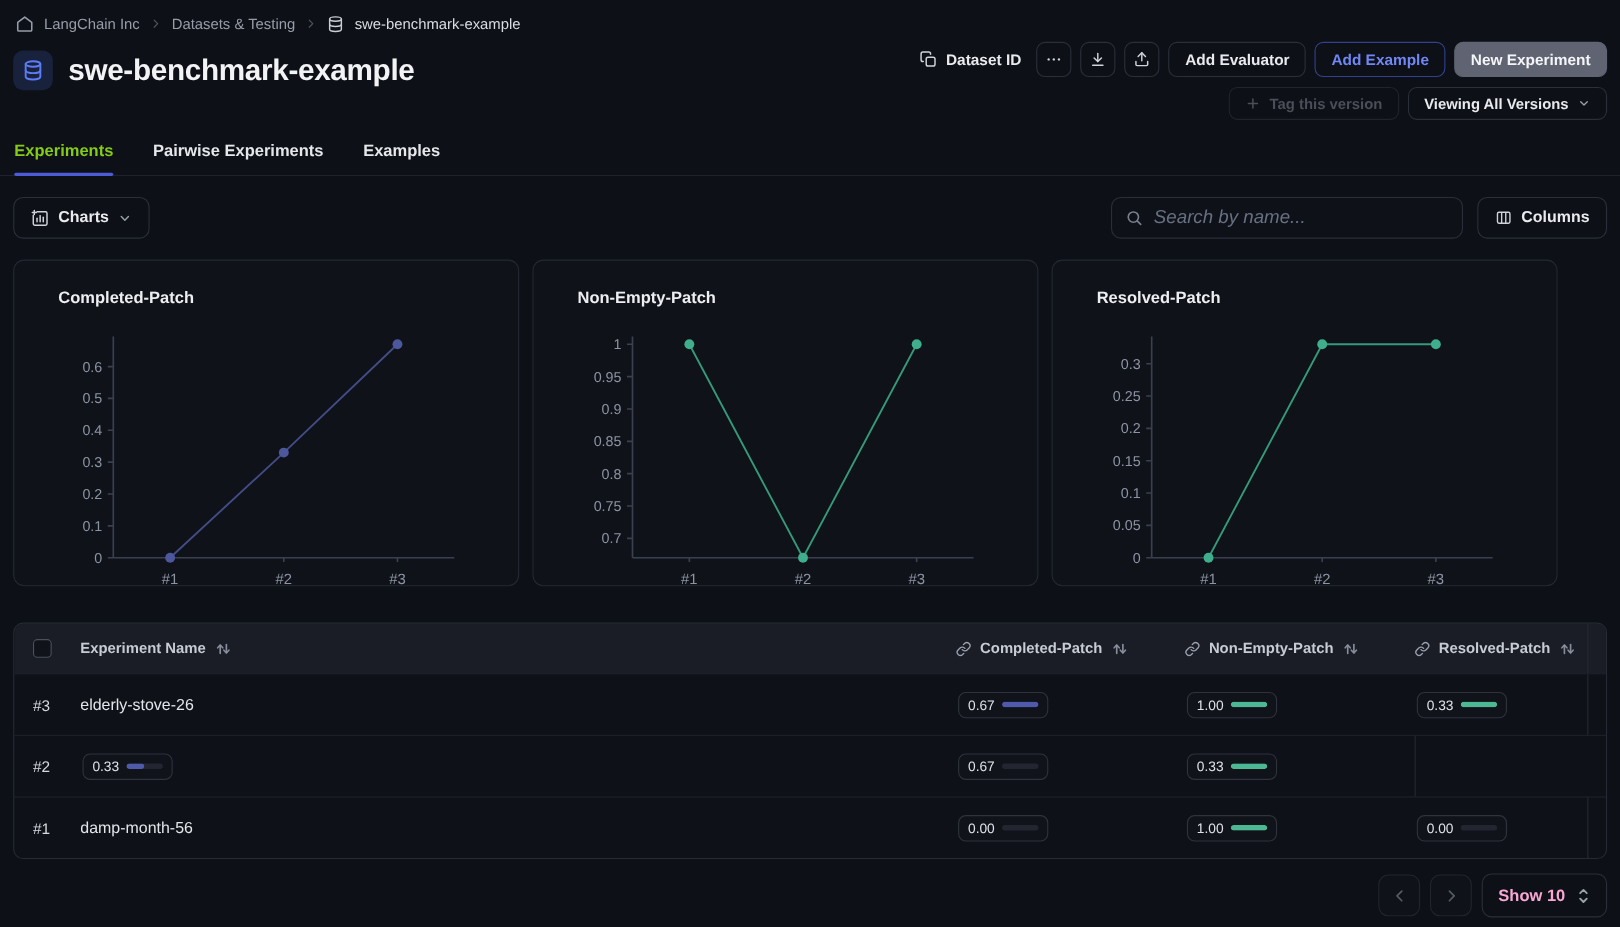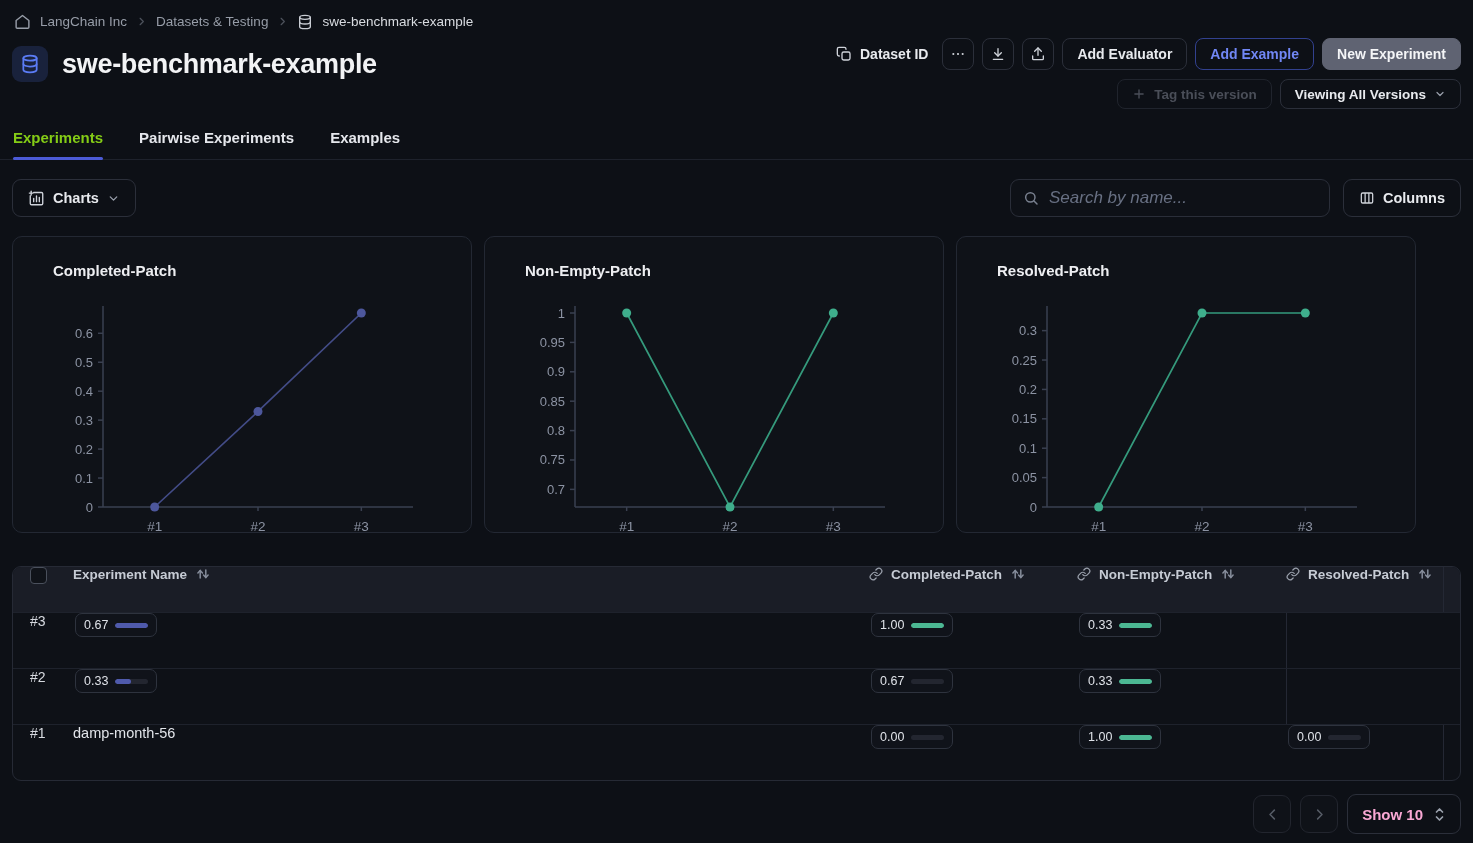--- a/index.html
+++ b/index.html
@@ -52,21 +52,21 @@
   
   .cards { display:flex; gap:12px; padding:0 12px; }
   .card { width:460px; height:297px; border:1px solid #232833; border-radius:10px; background:#0f1218; flex:none; }
   .card-title { margin:25px 0 0 40px; font-size:15px; font-weight:700; color:#edeef1; }
   svg.chart { display:block; margin:20px 0 0 10px; }
 
   
   .table { margin:33px 12px 0; border:1px solid #262a35; border-radius:9px; overflow:hidden; background:#0e1117; }
   .trow { display:grid; grid-template-columns:60px 1fr 208px 209px 157px 17px; align-items:center; height:56px; border-top:1px solid #1e222c; cursor:pointer; }
   .trow.thead { height:45px; background:#1a1d26; border-top:none; font-size:13.5px; font-weight:600; color:#c6cbd4; cursor:default; }
-  .cell { display:flex; align-items:flex-start; height:100%; }
+  .cell { display:flex; align-items:center; height:100%; }
   .cell-first { padding-left:17px; }
   .cell-metric-head { gap:8px; color:#c6cbd4; }
   .cell-metric-head .link { color:#9aa0ac; }
   .sort { color:#868d9b; cursor:pointer; margin-left:1px; }
   .checkbox { width:17px; height:17px; border:1.5px solid #4a505c; border-radius:4px; background:#101319; cursor:pointer; }
   .row-num { font-size:14px; color:#d6d9df; }
   .row-name { font-size:14.5px; color:#e2e5ea; }
   .cell-metric { padding-left:2px; }
   .pill { display:inline-flex; align-items:center; gap:7px; border:1px solid #2e333e; border-radius:7px; padding:4px 8px; background:#10131a; }
   .pill-val { font-size:12.5px; color:#dfe2e8; }
@@ -403,20 +403,21 @@
             <line x1="9.8" y1="3" x2="9.8" y2="10.4"></line>
             <polyline points="7.5 8.1 9.8 10.6 12.1 8.1"></polyline>
           </svg>
       </span>
     </div>
     <div class="cell spacer"></div>
   </div>
 
   <div class="trow">
     <div class="cell cell-first row-num">#3</div>
+    <div class="cell row-name">elderly-stove-26</div>
     <div class="cell cell-metric">
       <span class="pill">
         <span class="pill-val">0.67</span>
         <span class="pill-track">
             <span class="pill-fill" style="width: 100%; background: rgb(79, 90, 172);"></span>
           </span>
       </span>
     </div>
     <div class="cell cell-metric">
       <span class="pill">

